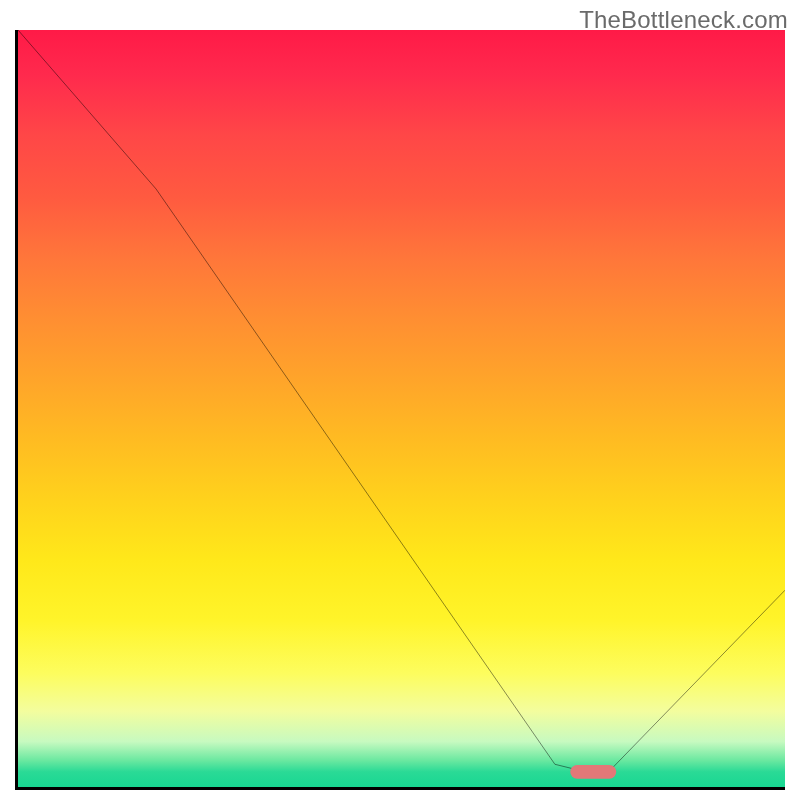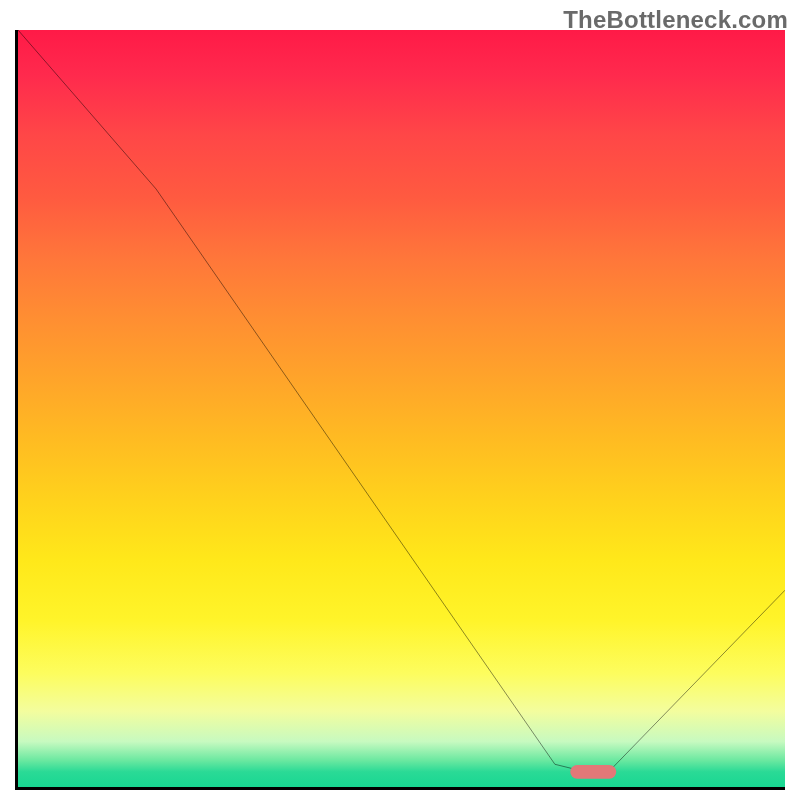--- a/index.html
+++ b/index.html
@@ -14,21 +14,21 @@
   .wrap {
     position: relative;
     width: 800px;
     height: 800px;
   }
   .watermark {
     position: absolute;
     top: 6px;
     right: 12px;
     font-size: 24px;
-    font-weight: 700;
+    font-weight: 400;
     color: #6a6a6a;
     letter-spacing: 0.2px;
     z-index: 5;
     margin-left: 16px;
   }
   .plot {
     position: absolute;
     left: 15px;
     top: 30px;
     width: 770px;

